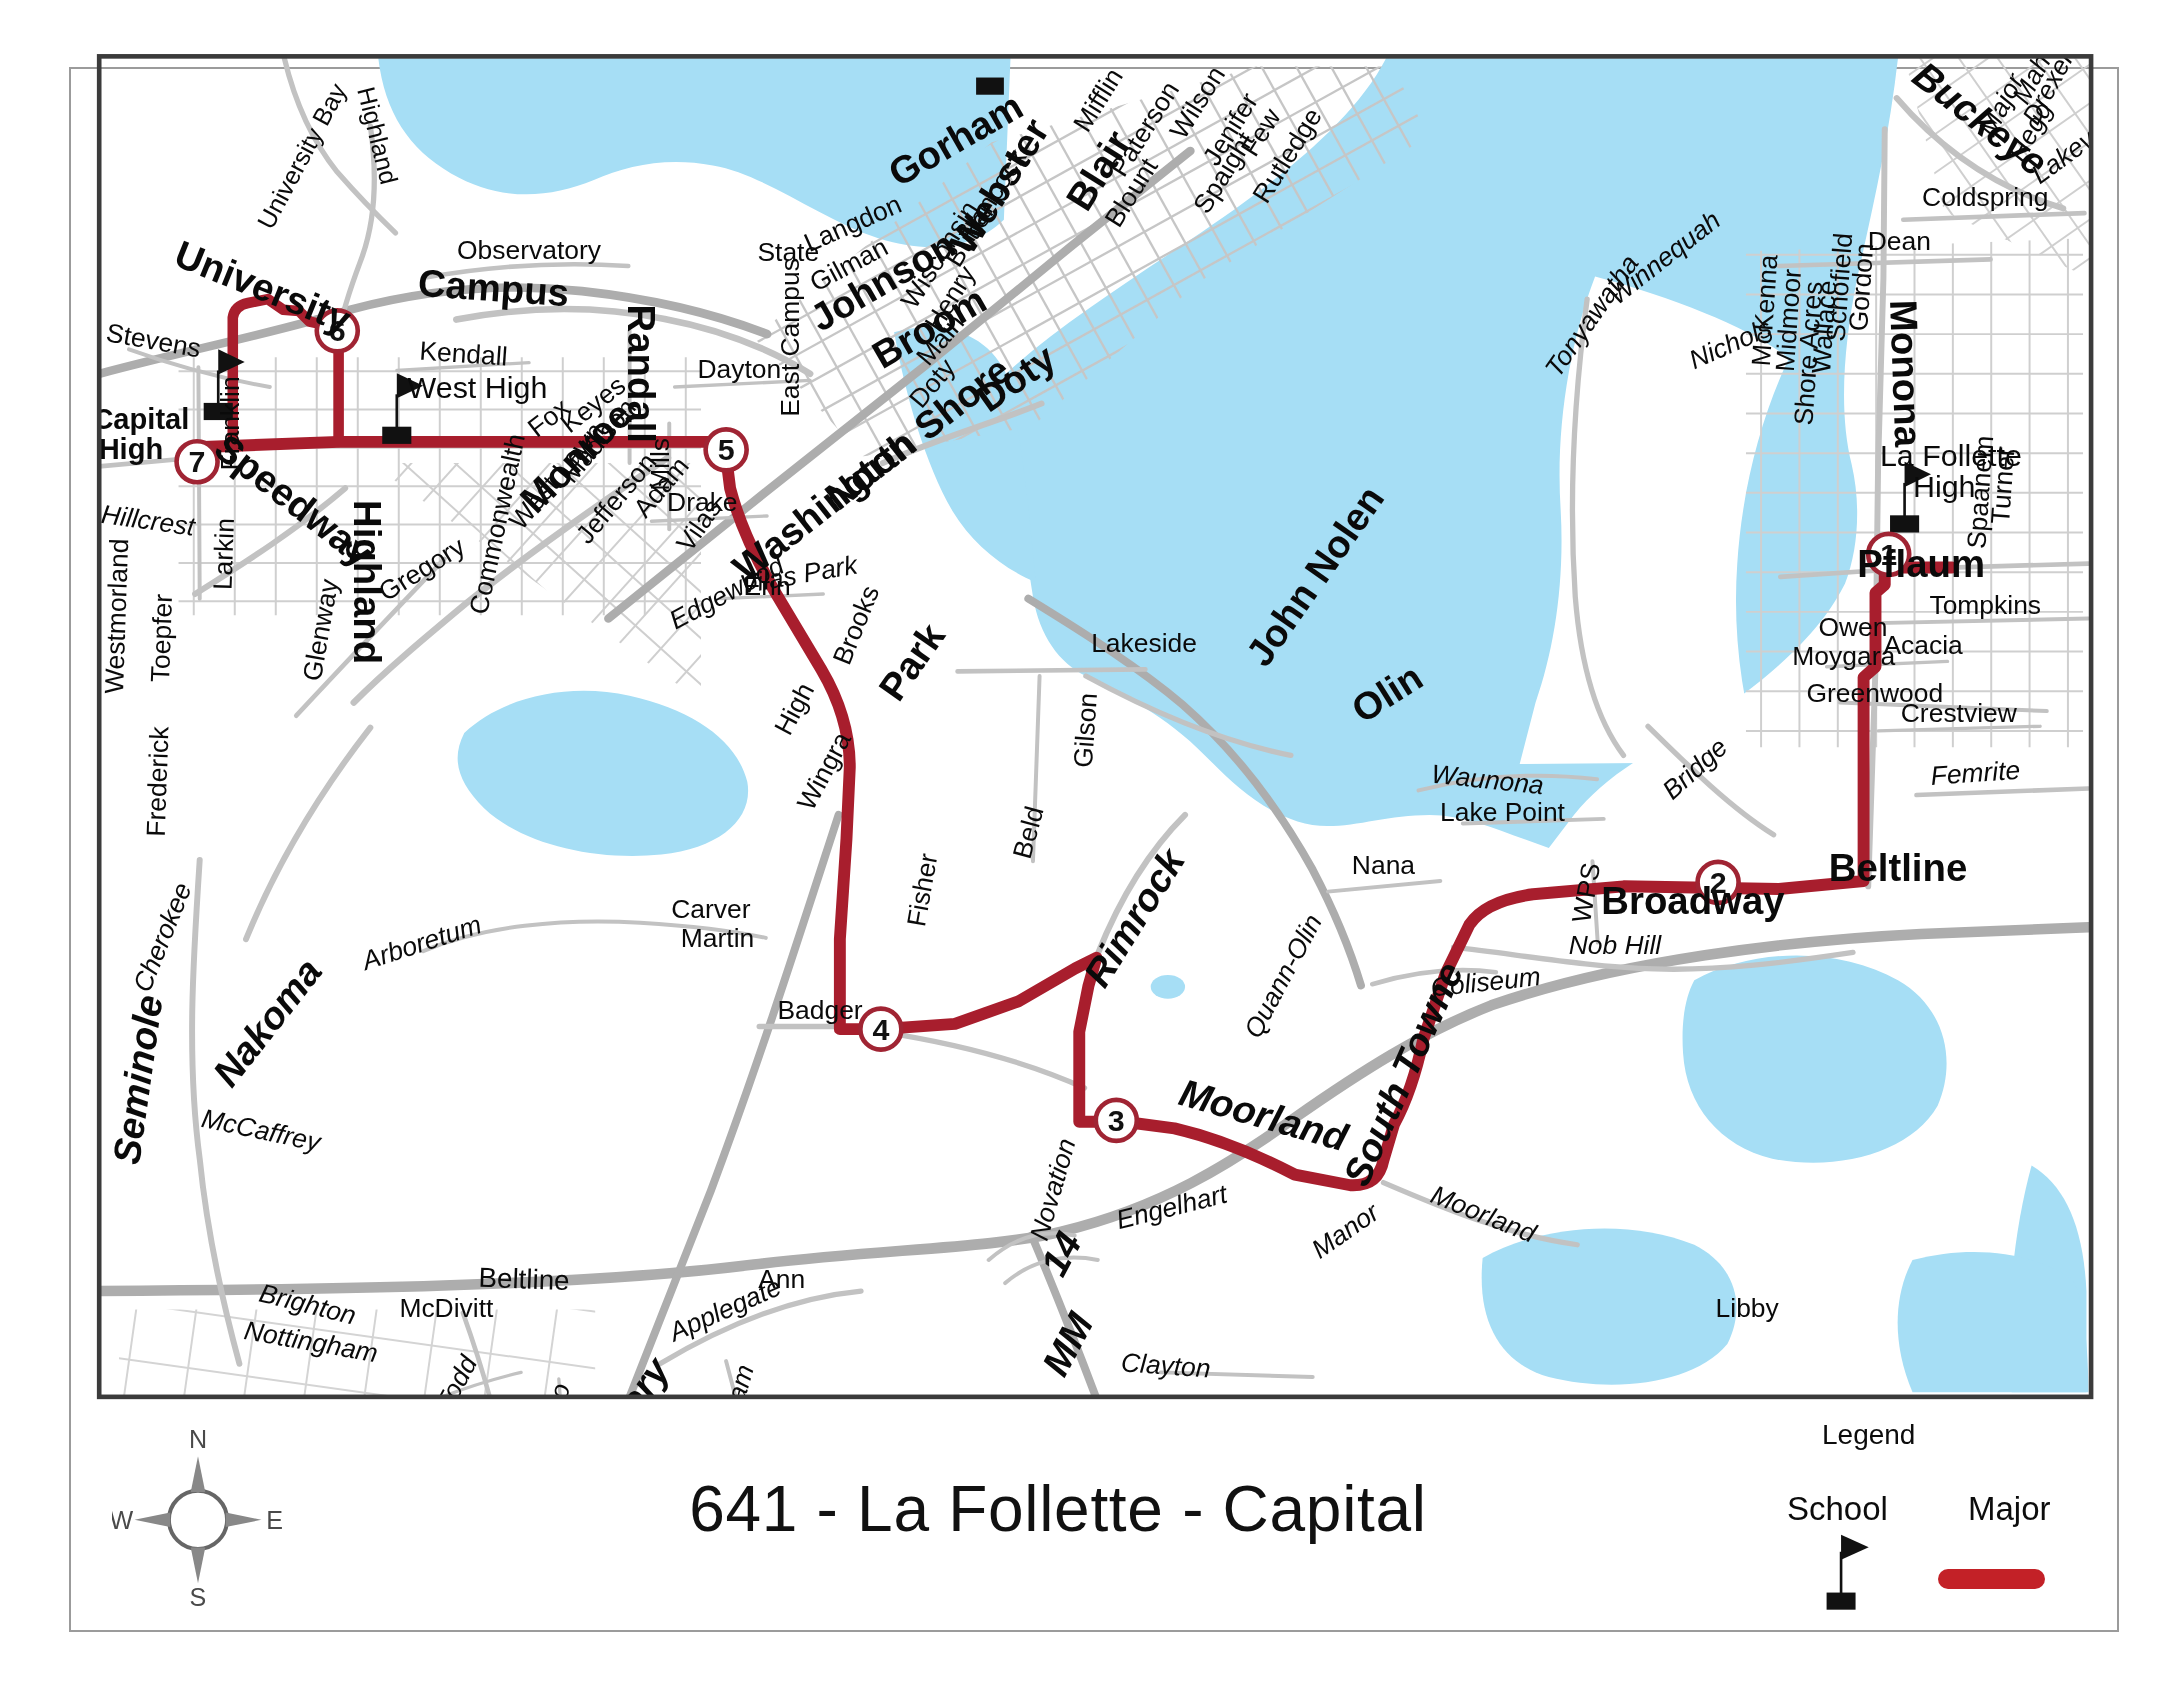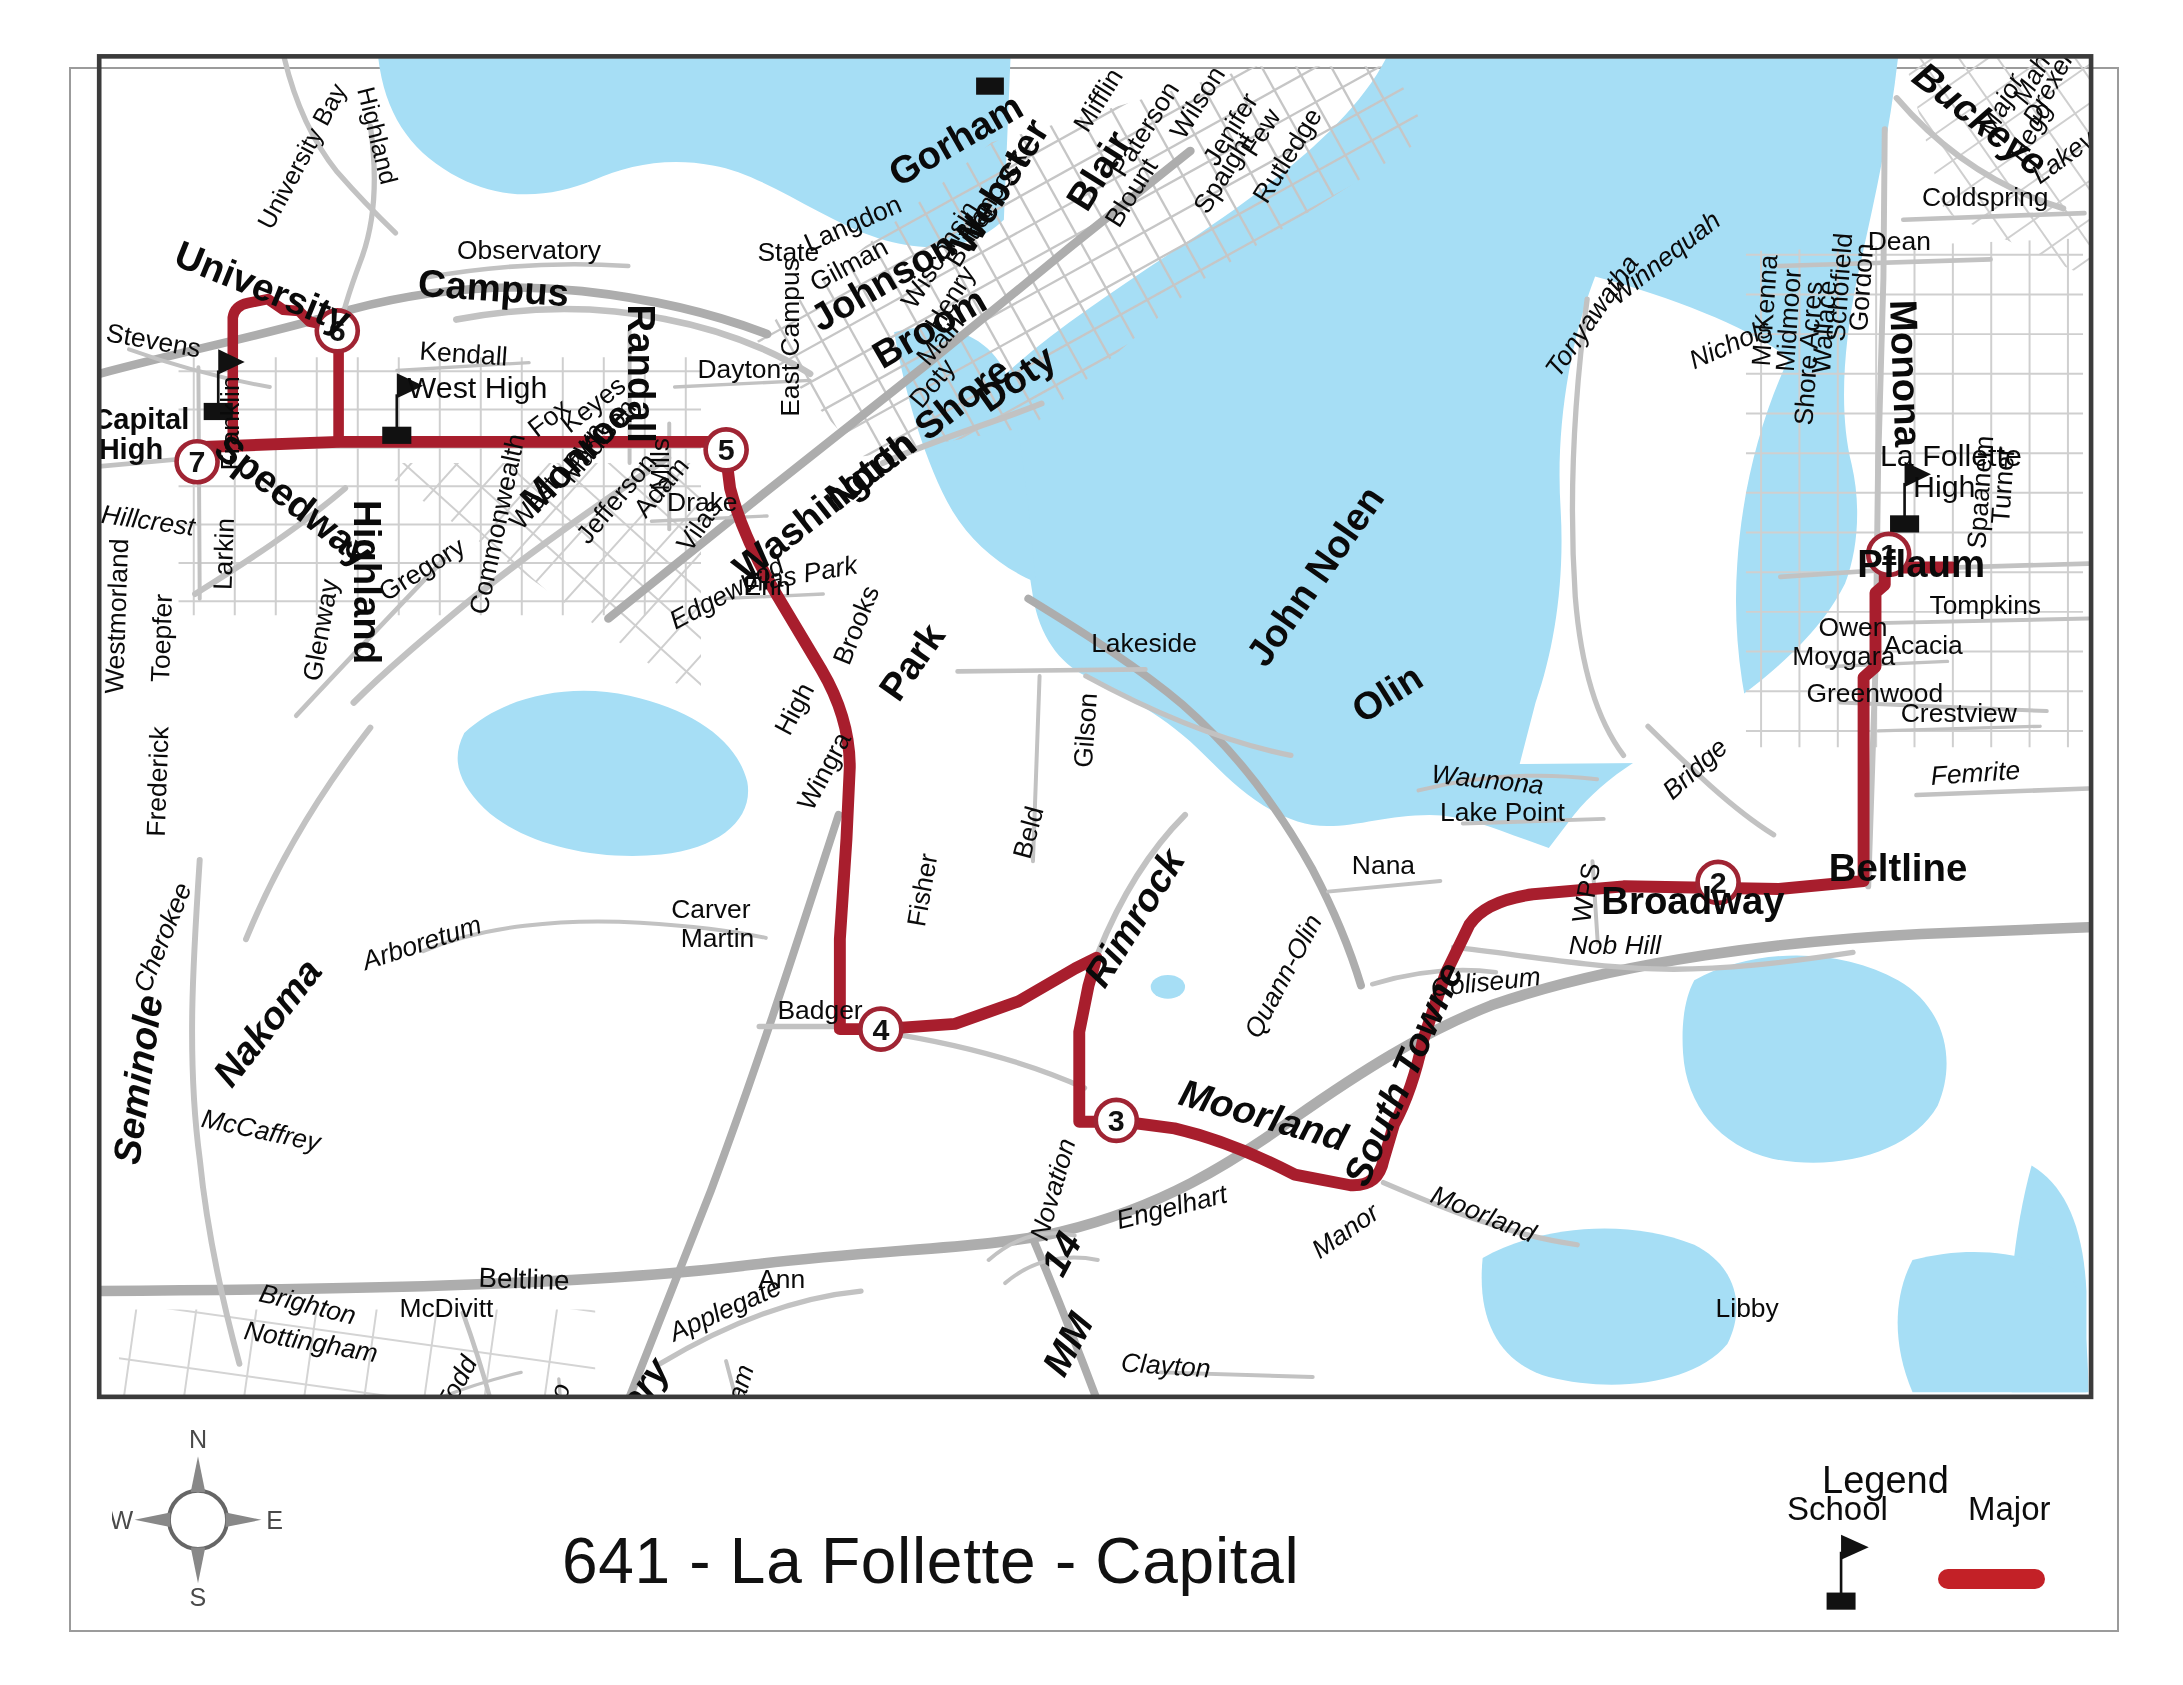--- a/index.html
+++ b/index.html
@@ -1,23 +1,23 @@
 <!DOCTYPE html>
 <html style="font-size:10.6px"><head>
 <meta charset="utf-8">
 <style>
   html,body{margin:0;padding:0;background:#fff;}
   body{width:2183px;height:1686px;position:relative;font-family:"Liberation Sans",sans-serif;overflow:hidden;}
   .page-border{position:absolute;left:69px;top:67px;width:2046px;height:1561px;border:2px solid #9b9b9b;background:#fff;}
   #map-svg{position:absolute;left:0;top:0;width:2183px;height:1686px;}
-  .footer-title{position:absolute;left:562px;top:1524px;width:992px;font-size:64px;color:#111;letter-spacing:0.7px;}
+  .footer-title{position:absolute;left:562px;top:1472px;width:992px;text-align:center;font-size:64px;color:#111;letter-spacing:0.7px;}
   .compass{position:absolute;left:112px;top:1422px;}
   .compass text{font-size:38px;fill:#4a4a4a;}
   .legend{position:absolute;left:1746px;top:1412px;width:344px;color:#0c0c0c;}
-  .legend-heading{position:absolute;left:76px;top:6.6px;font-size:38px;margin-top:40px;}
+  .legend-heading{position:absolute;left:76px;top:6.6px;font-size:28px;}
   .legend-school-label{position:absolute;left:41px;top:78px;font-size:33px;text-align:right;}
   .legend-route-label{position:absolute;left:222px;top:78px;font-size:33px;}
   .legend-flag{position:absolute;left:71px;top:120px;}
   .legend-route-swatch{position:absolute;left:192px;top:157px;width:107px;height:20px;border-radius:10px;}
   .map-label{fill:#0a0a0a;}
 </style>
 </head>
 <body>
 
 <div class="page-border"></div>

